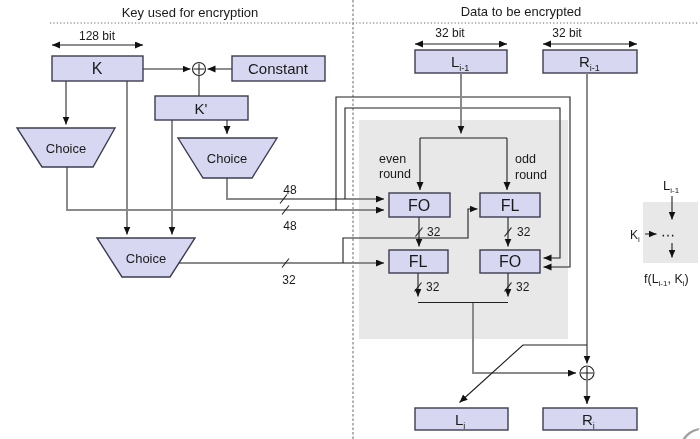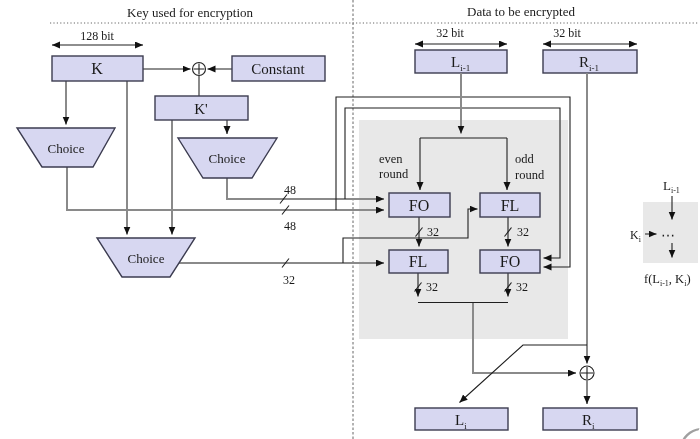--- a/index.html
+++ b/index.html
@@ -1,17 +1,17 @@
 <!DOCTYPE html>
 <html><head>
 <meta charset="utf-8">
 <style>
   html,body{margin:0;padding:0;background:#ffffff;}
   .stage{position:relative;width:700px;height:439px;background:#ffffff;overflow:hidden;
-         font-family:Liberation Serif, serif;border-radius:15px;}
+         font-family:Liberation Sans, sans-serif;border-radius:15px;}
   svg{display:block;}
   .lav{fill:#d7d7f1;stroke:#3c3c50;stroke-width:1.4;}
   .panel{fill:#e8e8e8;stroke:none;}
   .wb{stroke:#1f1f1f;stroke-width:1.1;fill:none;}
   .wg{stroke:#8a8a8a;stroke-width:2;fill:none;}
   .tick{stroke:#1f1f1f;stroke-width:1.1;fill:none;}
   .xorc{fill:#ffffff;stroke:#222222;stroke-width:1.1;}
   .sepd{stroke:#666666;stroke-width:1;fill:none;}
   text{fill:#1a1a1a;}
   .t16{font-size:16px;} .t15{font-size:15px;} .t14{font-size:14px;}

